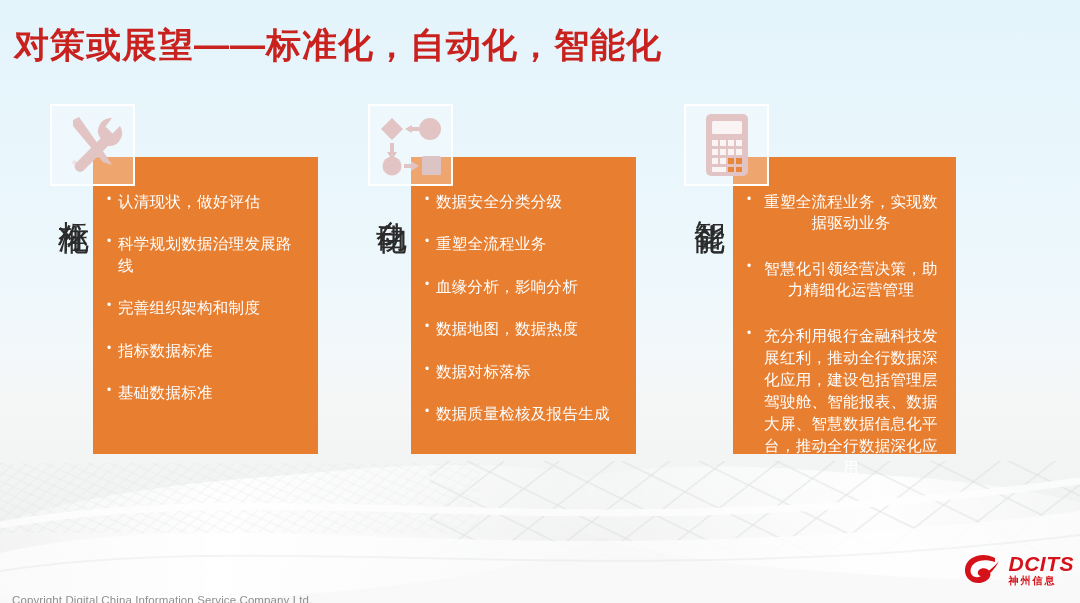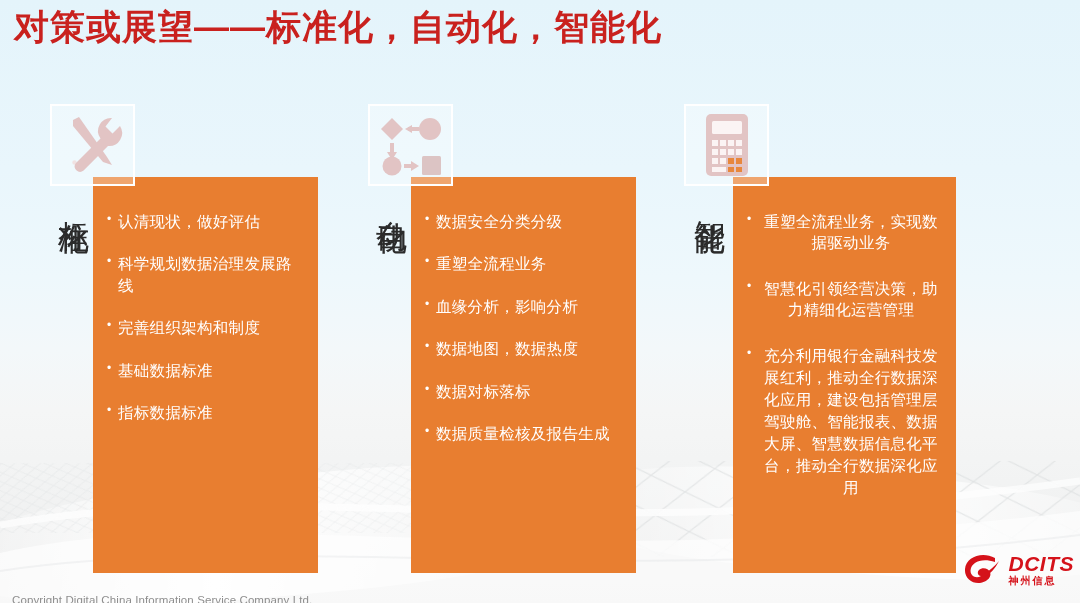--- a/index.html
+++ b/index.html
@@ -61,21 +61,21 @@
   }
 
   
   #title-bar {
     position: absolute;
     left: 14px;
     top: 8px;
     width: 1040px;
     height: 56px;
     display: flex;
-    align-items: flex-start;
+    align-items: flex-end;
   }
   #page-title {
     font-size: 35px;
     line-height: 1.1;
     color: #c9211e;
     letter-spacing: 1px;
     white-space: nowrap;
     font-family: "Liberation Sans", "DejaVu Sans", sans-serif;
   }
 
@@ -118,23 +118,23 @@
     color: #2b2b2b;
     letter-spacing: 2px;
     white-space: nowrap;
   }
   .col-3 .v-label { left: 10px; }
 
   
   .panel {
     position: absolute;
     left: 43px;
-    top: 73px;
+    top: 53px;
     width: 225px;
-    height: 396px;
+    height: 297px;
     background: #e87e30;
     z-index: 2;
     padding: 34px 12px 22px 14px;
   }
   .col-3 .panel {
     left: 49px;
     width: 223px;
     text-align: center;
   }
 
@@ -268,22 +268,22 @@
       </svg>
     </div>
 
     <div class="v-label">标准化</div>
 
     <div class="panel">
       <ul class="bullets">
         <li>认清现状，做好评估</li>
         <li>科学规划数据治理发展路线</li>
         <li>完善组织架构和制度</li>
+        <li>指标数据标准</li>
         <li>基础数据标准</li>
-        <li>指标数据标准</li>
       </ul>
     </div>
   </div>
 
   <div class="column col-2">
 
     <div class="icon-tile">
       <svg width="66" height="62" viewBox="0 0 66 62" aria-hidden="true">
         <g fill="#e2c4c4">
 

